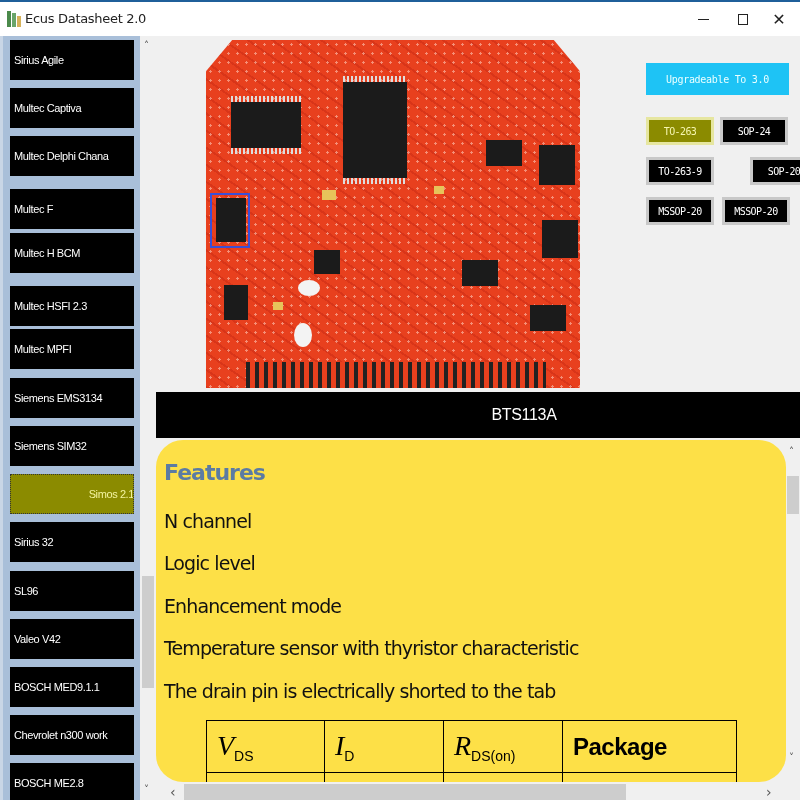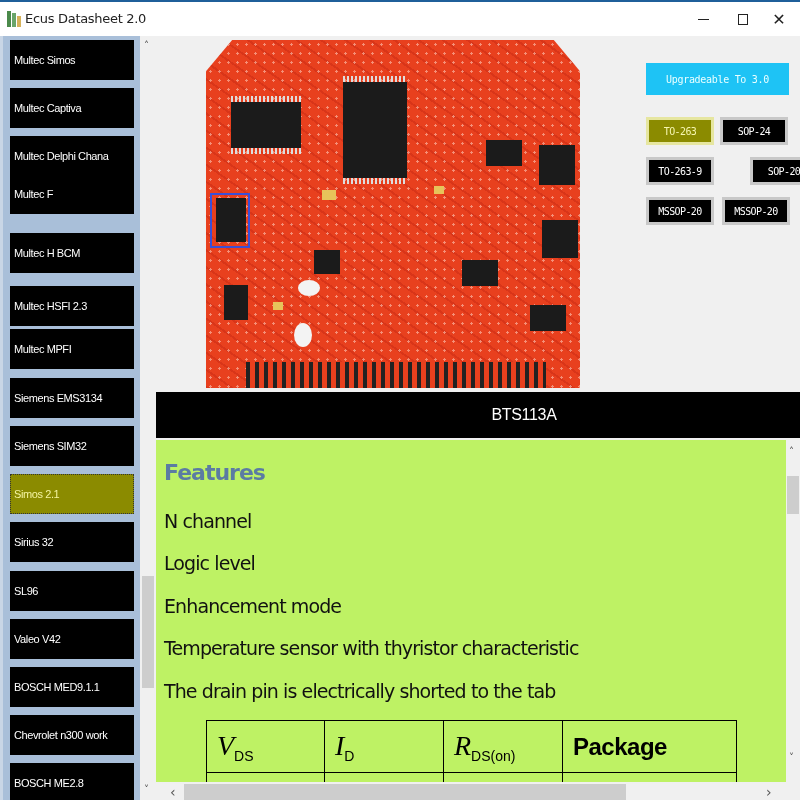--- a/index.html
+++ b/index.html
@@ -16,21 +16,21 @@
   .win-btn { position: absolute; top: 0; width: 46px; height: 34px; display:flex; align-items:center; justify-content:center; color:#222; font-size: 16px; font-family: "DejaVu Sans", sans-serif; cursor: default; }
   .win-min { left: 680px; }
   .win-max { left: 720px; }
   .win-close { left: 756px; }
   .min-line { width: 11px; height: 1px; background:#222; }
   .max-box { width: 10px; height: 11px; border: 1px solid #222; }
 
   
   .sidebar { position: absolute; left: 0; top: 34px; width: 140px; height: 766px; background: #a9bfd9; overflow: hidden; border-left: 3px solid #c9d6e6; }
   .side-item { position: absolute; left: 7px; width: 124px; height: 40px; background: #000; color: #fff; font-size: 11px; display: flex; align-items: center; padding-left: 4px; letter-spacing: -0.4px; cursor: pointer; }
-  .side-item.active { background: #8b8b00; color: #f4f4a0; outline: 1px dotted #333; outline-offset: -1px; }
+  .side-item.active { background: #8b8b00; color: #f4f4a0; outline: 1px dotted #333; outline-offset: -1px; justify-content: flex-end; }
   .side-scroll { position: absolute; left: 140px; top: 34px; width: 16px; height: 766px; background: #f0f0f0; }
   .side-scroll .thumb { position: absolute; left: 2px; top: 540px; width: 12px; height: 112px; background: #cdcdcd; }
   .arrow { position: absolute; font-size: 10px; color: #555; font-family: "DejaVu Sans", sans-serif; }
 
   
   .main { position: absolute; left: 156px; top: 34px; width: 644px; height: 766px; background: #f0f0f0; }
   .pcb { position: absolute; left: 50px; top: 4px; width: 374px; height: 348px; background: #e8401e; clip-path: polygon(7% 0, 93% 0, 100% 9%, 100% 100%, 0 100%, 0 9%); overflow: hidden; }
   .pcb .chip { position: absolute; background: #1b1b1b; }
   .pcb .pin { position: absolute; background: repeating-linear-gradient(90deg, #ddd 0 2px, transparent 2px 4px); }
   .pcb .dots { position:absolute; inset:0; background-image: radial-gradient(#ffd0c0 1px, transparent 1.3px); background-size: 9px 9px; opacity: .55; }
@@ -39,21 +39,21 @@
   .pcb .connector { position: absolute; left: 40px; top: 322px; width: 300px; height: 26px; background: repeating-linear-gradient(90deg, #222 0 4px, #e8401e 4px 9px); }
   .pcb .cap-w { position:absolute; background:#f3f3f3; border-radius:50%; }
   .pcb .cap-y { position:absolute; background:#e7c35a; }
 
   .upgrade-btn { position: absolute; left: 490px; top: 27px; width: 143px; height: 32px; background: #1ec3f5; color: #eaffff; font-family: "DejaVu Sans Mono", monospace; font-size: 10px; display:flex; align-items:center; justify-content:center; cursor:pointer; letter-spacing: -0.3px; }
   .pkg-btn { position: absolute; width: 68px; height: 28px; background: #000; color: #fff; font-family: "DejaVu Sans Mono", monospace; font-size: 10px; display:flex; align-items:center; justify-content:center; border: 3px solid #c8c8c8; cursor: pointer; letter-spacing: -0.6px; }
   .pkg-btn.active { background: #8b8b00; color: #f6f6b0; border-color: #e6e6a0; }
 
   .part-bar { position: absolute; left: 0; top: 356px; width: 736px; height: 46px; background: #000; color: #fff; font-size: 16px; display:flex; align-items:center; justify-content:center; letter-spacing: -0.3px; }
 
-  .doc { position: absolute; left: 0; top: 404px; width: 630px; height: 342px; background: #bef264; overflow: hidden; }
+  .doc { position: absolute; left: 0; top: 404px; width: 630px; height: 342px; background: #fde047; overflow: hidden; border-radius: 27px; }
   .doc h2 { position: absolute; left: 8px; top: 20px; font-family: "DejaVu Sans", sans-serif; font-size: 22px; font-weight: bold; color: #5b7ba3; letter-spacing: -1px; }
   .feat { position: absolute; left: 8px; font-family: "DejaVu Sans", sans-serif; font-size: 19px; color: #111; letter-spacing: -0.9px; }
   .spec-table { position: absolute; left: 50px; top: 280px; border-collapse: collapse; }
   .spec-table td { border: 1px solid #000; height: 52px; padding-left: 10px; vertical-align: middle; margin-top: 28px; }
   .spec-table .sym { font-family: "Liberation Serif", serif; font-style: italic; font-size: 28px; }
   .spec-table .sub { font-family: "Liberation Sans", sans-serif; font-style: normal; font-size: 14px; vertical-align: -6px; }
   .spec-table .pkg { font-family: "Liberation Sans", sans-serif; font-weight: bold; font-size: 24px; letter-spacing: -0.5px; }
   .spec-table .row2 td { height: 20px; }
 
   .v-scroll { position: absolute; left: 630px; top: 404px; width: 14px; height: 342px; background: #f0f0f0; }
@@ -79,29 +79,29 @@
     <div class="win-btn win-max">
         <div class="max-box"></div>
       </div>
     <div class="win-btn win-close">
         <span>✕</span>
       </div>
   </div>
 
   <div class="sidebar">
     <div class="side-item" style="top:4px">
-        <span>Multec Simos</span>
+        <span>Sirius Agile</span>
       </div>
     <div class="side-item" style="top:52px">
         <span>Multec Captiva</span>
       </div>
     <div class="side-item" style="top:100px">
         <span>Multec Delphi Chana</span>
       </div>
-    <div class="side-item" style="top:138px">
+    <div class="side-item" style="top:153px">
         <span>Multec F</span>
       </div>
     <div class="side-item" style="top:197px">
         <span>Multec H BCM</span>
       </div>
     <div class="side-item" style="top:250px">
         <span>Multec HSFI 2.3</span>
       </div>
     <div class="side-item" style="top:293px">
         <span>Multec MPFI</span>

